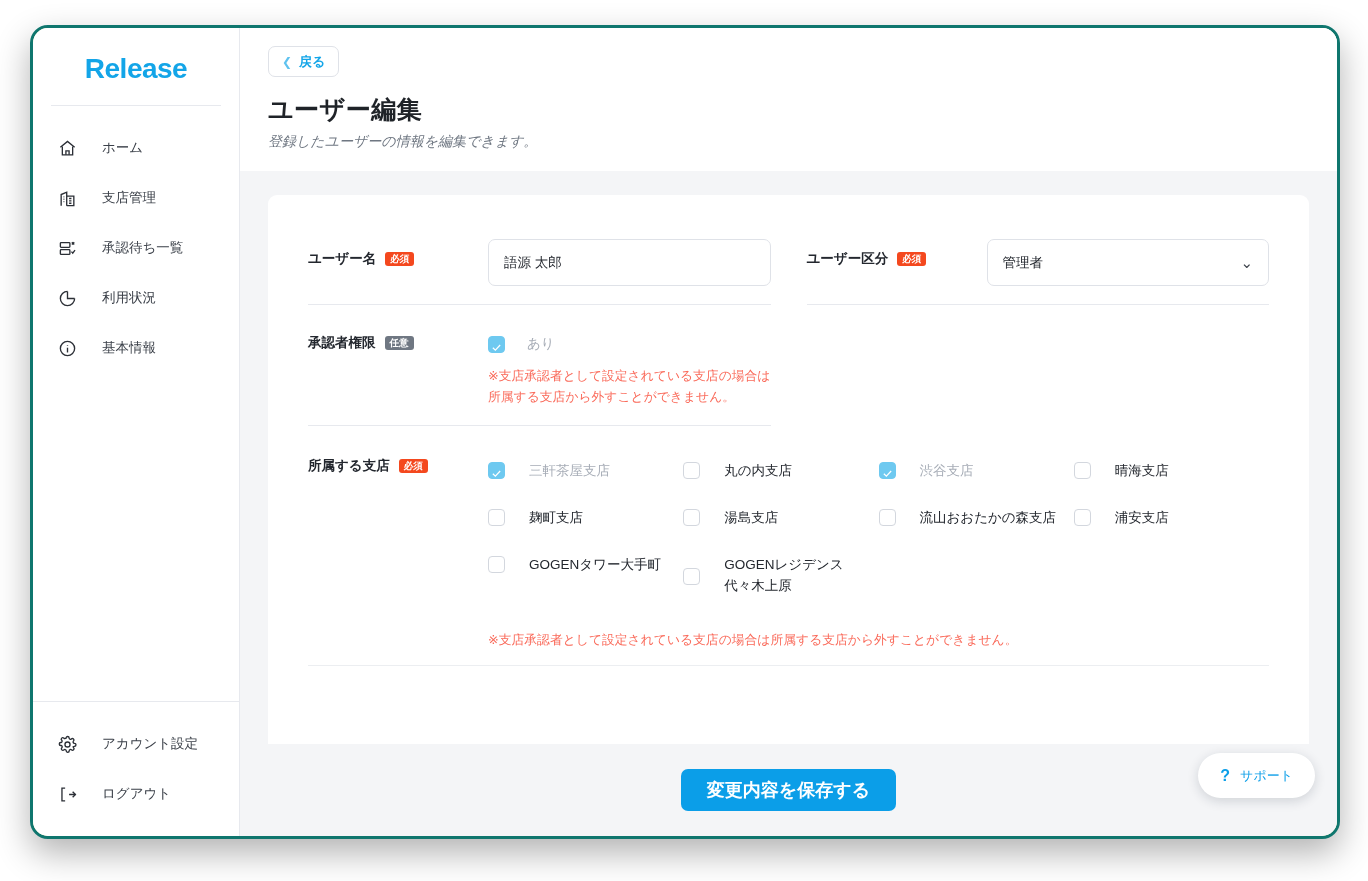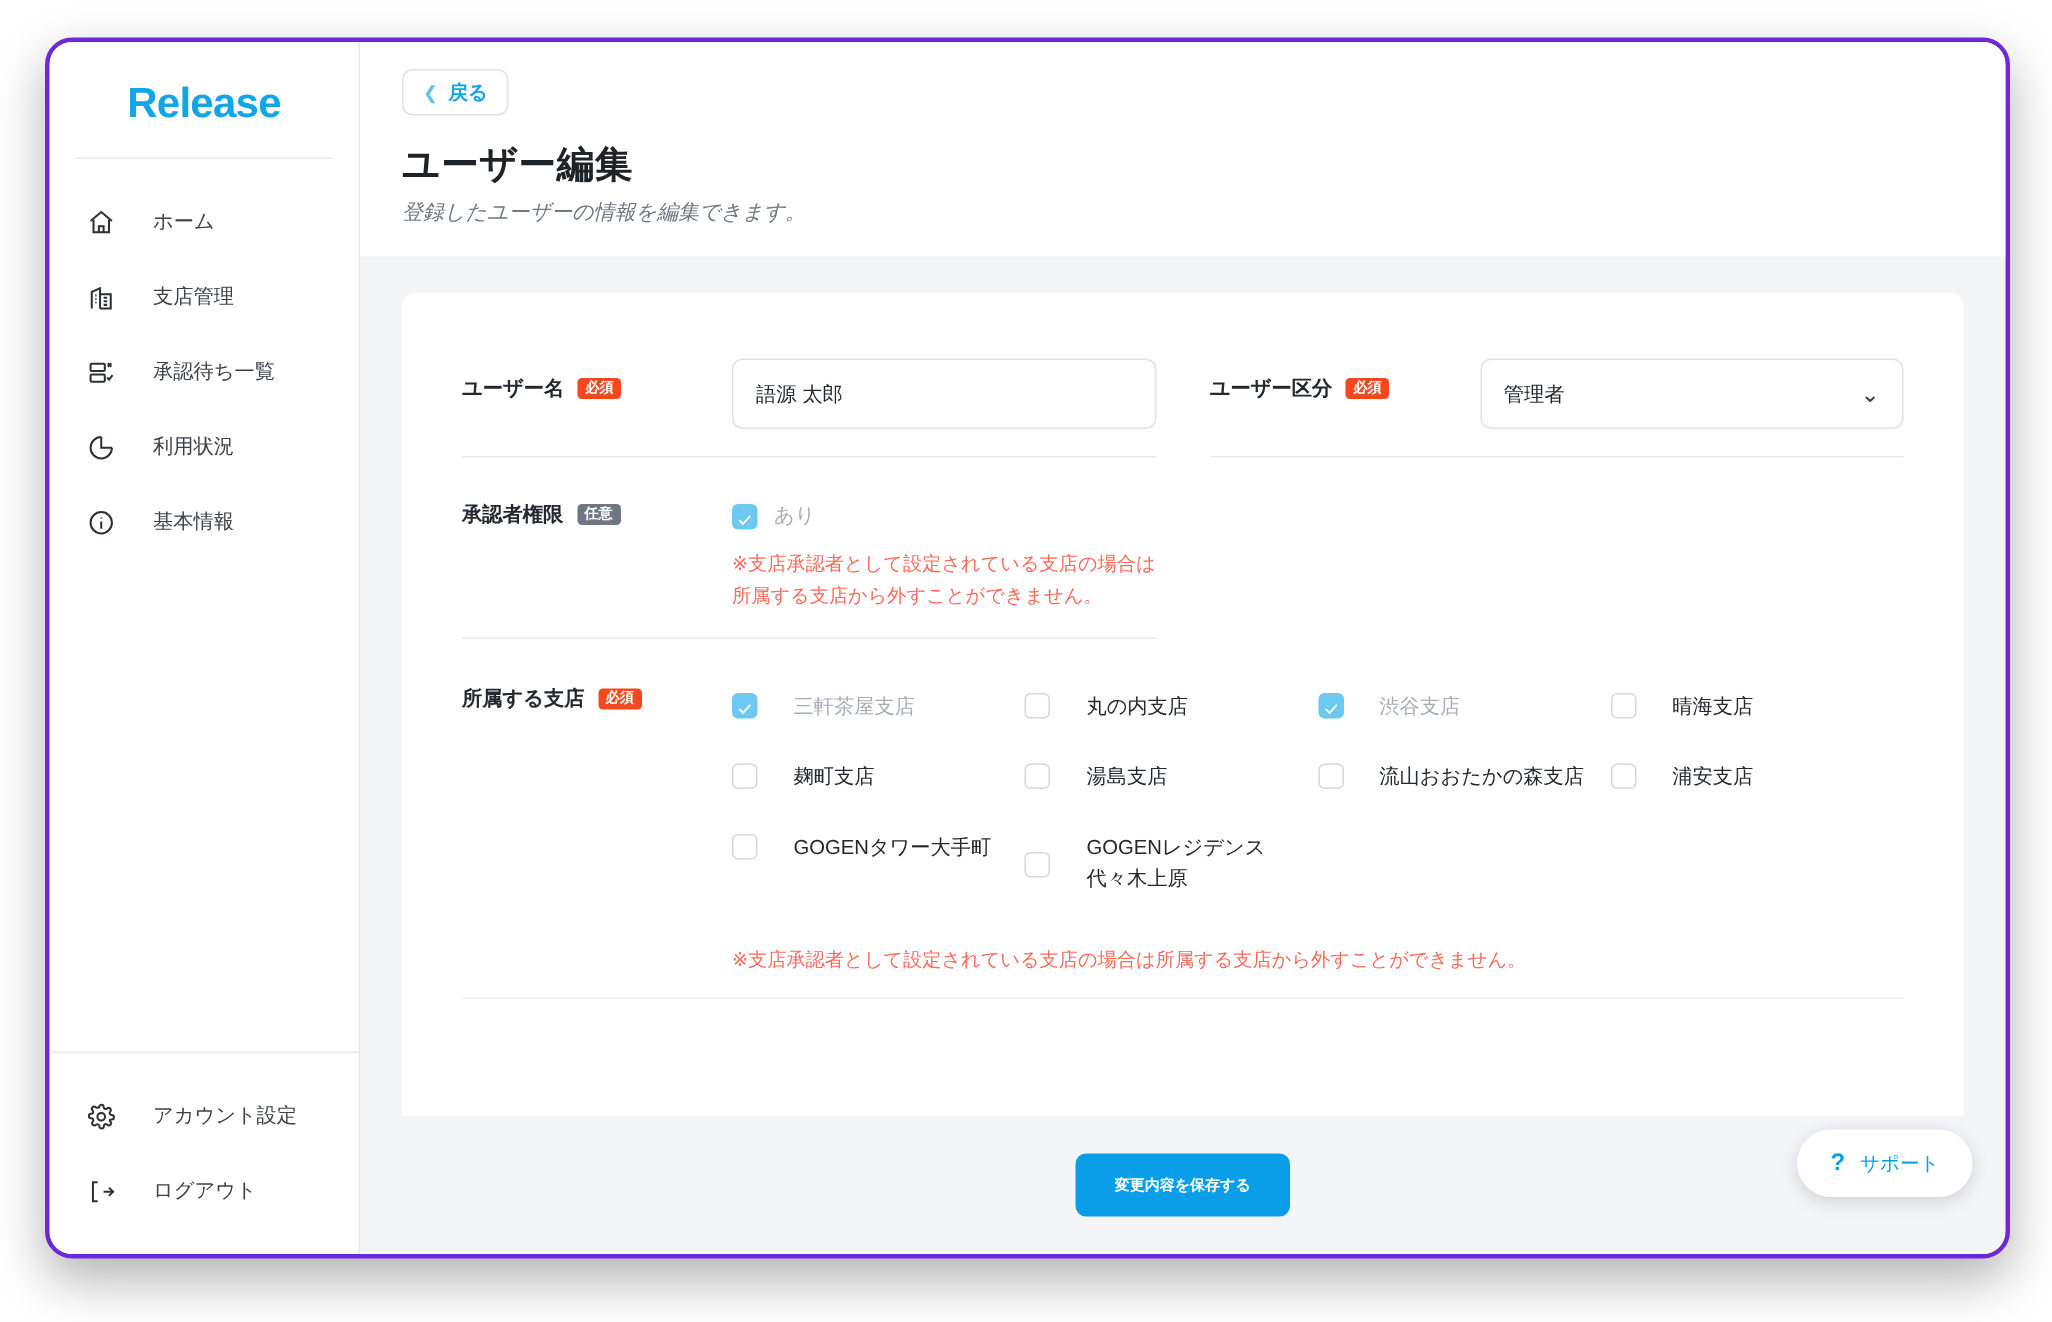--- a/index.html
+++ b/index.html
@@ -9,22 +9,22 @@
     background: #ffffff;
     font-family: "Liberation Sans", "DejaVu Sans", sans-serif;
     overflow: hidden;
   }
 
   
   #app-window {
     position: absolute;
     left: 30px; top: 25px;
     width: 1310px; height: 814px;
-    background: #fde047;
-    border: 3px solid #6d28d9;
+    background: #fef9c3;
+    border: 3px solid #0f766e;
     border-radius: 18px;
     overflow: hidden;
     display: flex;
     box-shadow: 0 14px 34px rgba(0,0,0,0.30);
   }
   #window-shadow {
     position: absolute;
     left: 22px; top: 17px;
     width: 1326px; height: 830px;
     border-radius: 24px;
@@ -120,21 +120,21 @@
     border: 1px solid #dfe2e8; border-radius: 7px;
     background: #fff;
     padding: 0 15px;
     font-size: 13.5px; color: #23272e;
     display: flex; align-items: center;
     font-family: inherit;
   }
   .select-input { justify-content: space-between; cursor: pointer; gap: 40px; }
   .sel-chev { color: #3b4049; font-size: 15px; }
 
-  .cb-line { display: flex; align-items: center; gap: 11px; padding-top: 12px; }
+  .cb-line { display: flex; align-items: center; gap: 22px; padding-top: 12px; }
   .cb {
     width: 17px; height: 17px; flex: 0 0 17px;
     border-radius: 4px; border: 1px solid #d3d7de; background: #fff;
     display: flex; align-items: center; justify-content: center;
     cursor: pointer;
   }
   .cb.checked-disabled { background: #6ec9f0; border-color: #6ec9f0; }
   .cb .tick { display: none; }
   .cb.checked-disabled .tick { display: block; width: 11px; height: 11px; }
   .cb.checked-disabled .tick svg { stroke: #ffffff; stroke-width: 2.6; fill: none; }
@@ -155,21 +155,21 @@
   
   #footer-bar {
     flex: 0 0 auto; height: 92px;
     display: flex; align-items: center; justify-content: center;
     position: relative;
   }
   #save-button {
     background: #0b9ee8; color: #fff;
     border: none; border-radius: 7px;
     height: 42px; padding: 0 26px;
-    font-size: 10px; font-weight: 700; cursor: pointer;
+    font-size: 18px; font-weight: 700; cursor: pointer;
     font-family: inherit;
   }
   #support-widget {
     position: absolute; right: 22px; bottom: 38px;
     background: #fff; border-radius: 24px;
     height: 45px; padding: 0 22px;
     display: flex; align-items: center; gap: 10px;
     box-shadow: 0 3px 12px rgba(20,30,50,.16);
     cursor: pointer;
   }

